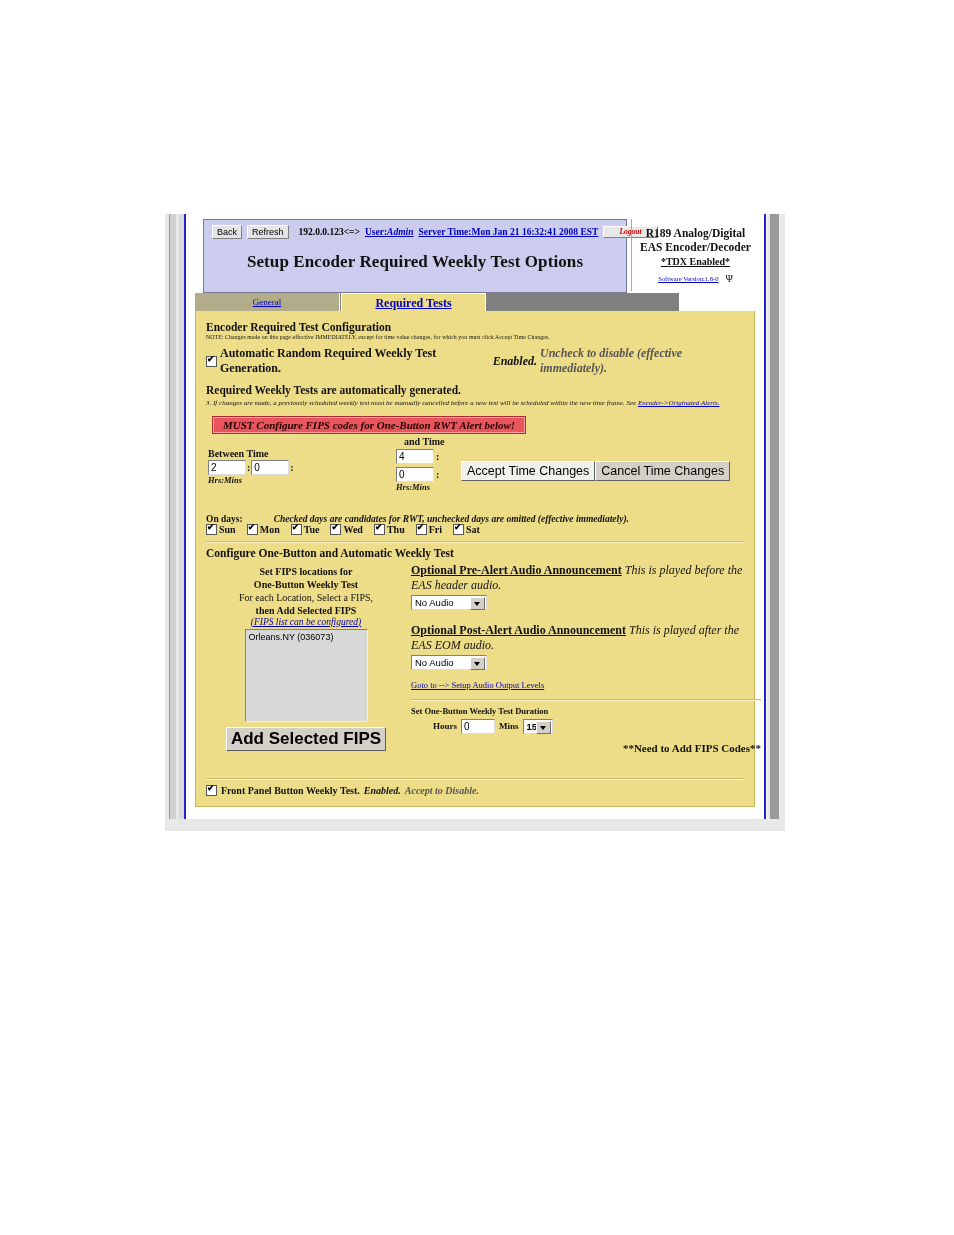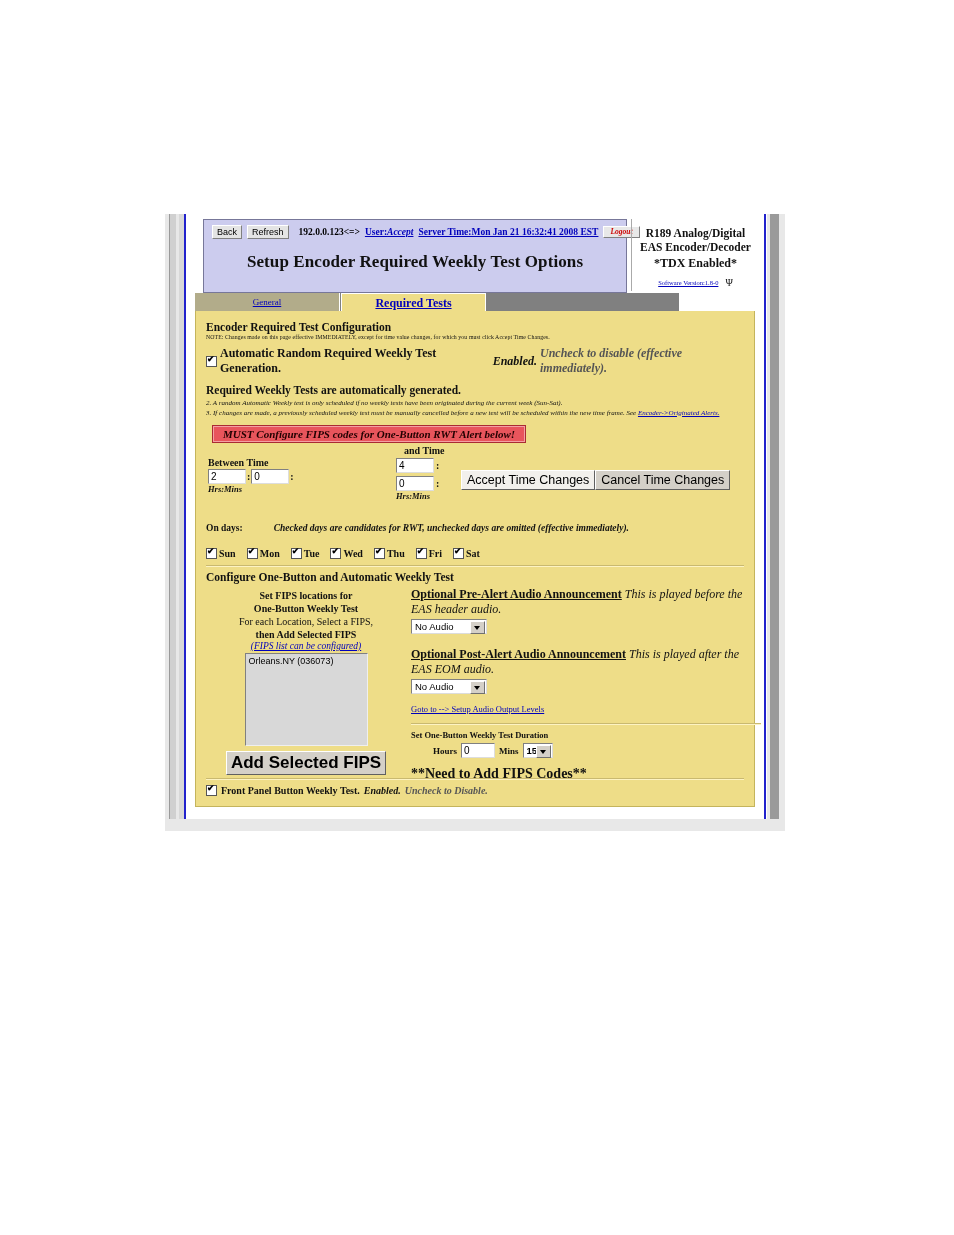--- a/index.html
+++ b/index.html
@@ -107,21 +107,21 @@
     font-family: "Liberation Serif", serif;
     font-size: 7.5px;
     font-weight: bold;
     font-style: italic;
     color: #cc0000;
     background: #e8e8e8;
     border-top: 1px solid #ffffff;
     border-left: 1px solid #ffffff;
     border-right: 1px solid #808080;
     border-bottom: 1px solid #808080;
-    padding: 0 6px;
+    padding: 0 15px;
     line-height: 10px;
     cursor: pointer;
   }
   #page-title {
     position: absolute;
     left: 0;
     top: 32px;
     width: 100%;
     text-align: center;
     font-size: 17px;
@@ -142,24 +142,25 @@
     box-sizing: border-box;
     padding-top: 7px;
   }
   .prod-line {
     font-size: 11.5px;
     font-weight: bold;
     color: #111;
     line-height: 14px;
   }
   .prod-sub {
-    font-size: 12px;
+    font-size: 10px;
     font-weight: bold;
     color: #111;
     margin-top: 2px;
+    text-decoration: underline;
   }
   .prod-ver {
     font-size: 6.5px;
     color: #0000bb;
     text-decoration: underline;
     cursor: pointer;
     display: inline-block;
     margin-top: 2px;
   }
   .trident {
@@ -326,21 +327,21 @@
   .ondays {
     font-size: 9.5px;
     font-weight: bold;
     color: #111;
     margin-top: 2px;
   }
   .ondays .it { font-style: italic; font-weight: bold; padding-left: 31px; }
   #days-row {
     display: flex;
     gap: 11px;
-    margin-top: 15px;
+    margin-top: 0;
     align-items: center;
   }
   .day {
     display: flex;
     align-items: center;
     gap: 2px;
     font-size: 10px;
     font-weight: bold;
     color: #111;
   }
@@ -471,24 +472,25 @@
   #dur-row {
     display: flex;
     align-items: center;
     gap: 4px;
     margin: 3px 0 0 22px;
     font-size: 9px;
     font-weight: bold;
     color: #111;
   }
   .need-fips {
-    font-size: 14px;
+    font-size: 11px;
     font-weight: bold;
     color: #111;
     margin-top: 8px;
+    text-align: right;
   }
 
   #front-panel-row {
     position: absolute;
     left: 10px;
     bottom: 10px;
     display: flex;
     align-items: center;
     gap: 4px;
     font-size: 10px;
@@ -519,21 +521,21 @@
 
   <div id="doc">
 
     <div id="header-panel">
 
       <div id="toolbar">
         <button class="win-btn">Back</button>
         <button class="win-btn">Refresh</button>
         <span class="tb-sep"></span>
         <span class="tb-plain">192.0.0.123&lt;=&gt;</span>
-        <span class="tb-link"><span>User:</span><i>Accept</i></span>
+        <span class="tb-link"><span>User:</span><i>Admin</i></span>
         <span class="tb-link">Server Time:Mon Jan 21 16:32:41 2008 EST</span>
         <button class="logout-btn">Logout</button>
       </div>
 
       <div id="page-title">Setup Encoder Required Weekly Test Options</div>
     </div>
 
     <div id="product-block">
       <div class="prod-line">R189 Analog/Digital</div>
       <div class="prod-line">EAS Encoder/Decoder</div>
@@ -557,21 +559,20 @@
       <div class="cb-row">
         <span class="chk"></span>
         <span>Automatic Random Required Weekly Test Generation.</span>
         <em>Enabled.</em>
         <span class="muted">Uncheck to disable (effective immediately).</span>
       </div>
 
       <div class="sec-head" style="margin-top:8px;">Required Weekly Tests are automatically generated.</div>
 
       <div class="notes">
-        <div>2. A random Automatic Weekly test is only scheduled if no weekly tests have been originated during the current week (Sun-Sat).</div>
         <div><span>3. If changes are made, a previously scheduled weekly test must be manually cancelled before a new test will be scheduled within the new time frame. See </span><a>Encoder-&gt;Originated Alerts.</a></div>
       </div>
 
       <div id="warning-banner">MUST Configure FIPS codes for One-Button RWT Alert below!</div>
 
       
       <div id="time-row">
 
         <div style="position:absolute;left:2px;top:6px;">
           <div class="lbl-bold">Between Time</div>
@@ -700,18 +701,18 @@
 
         </div>
       </div>
 
       <hr class="rule" style="position:absolute;left:10px;right:10px;bottom:26px;margin:0;">
 
       <div id="front-panel-row">
         <span class="chk"></span>
         <span>Front Panel Button Weekly Test.</span>
         <em>Enabled.</em>
-        <span class="muted">Uncheck to Disable.</span>
+        <span class="muted">Accept to Disable.</span>
       </div>
 
     </div>
   </div>
 </div>
 
 </body></html>

